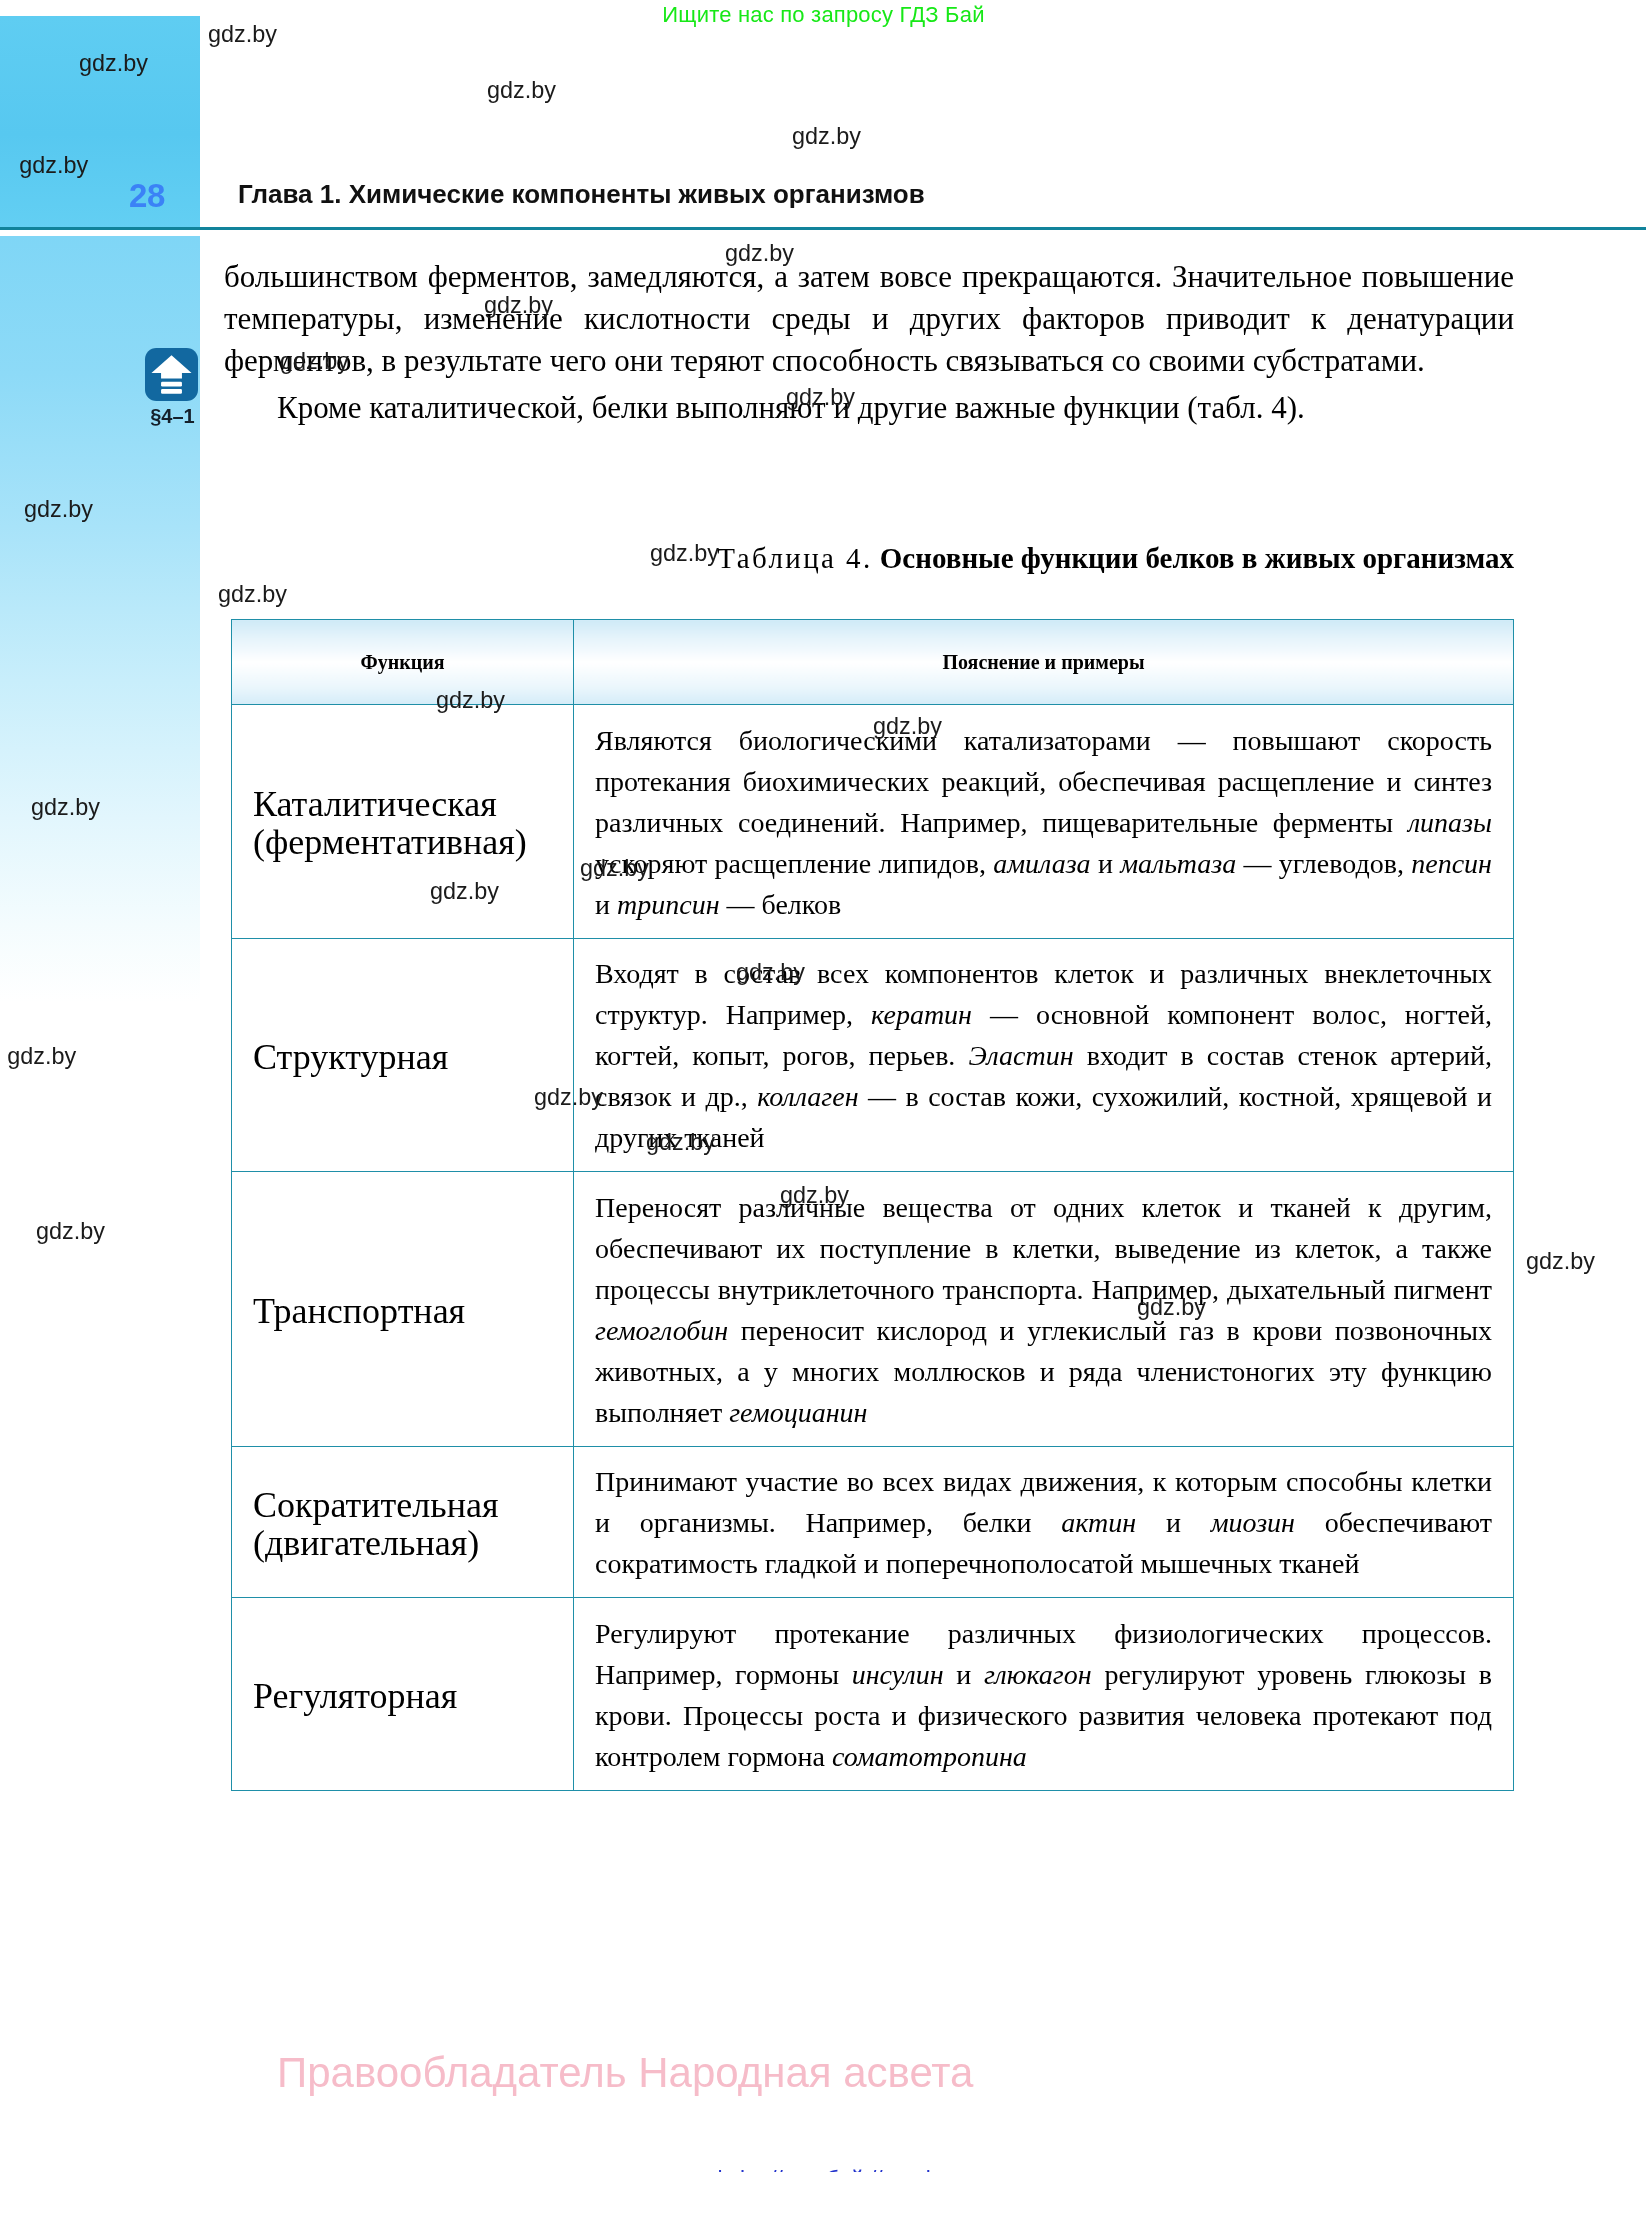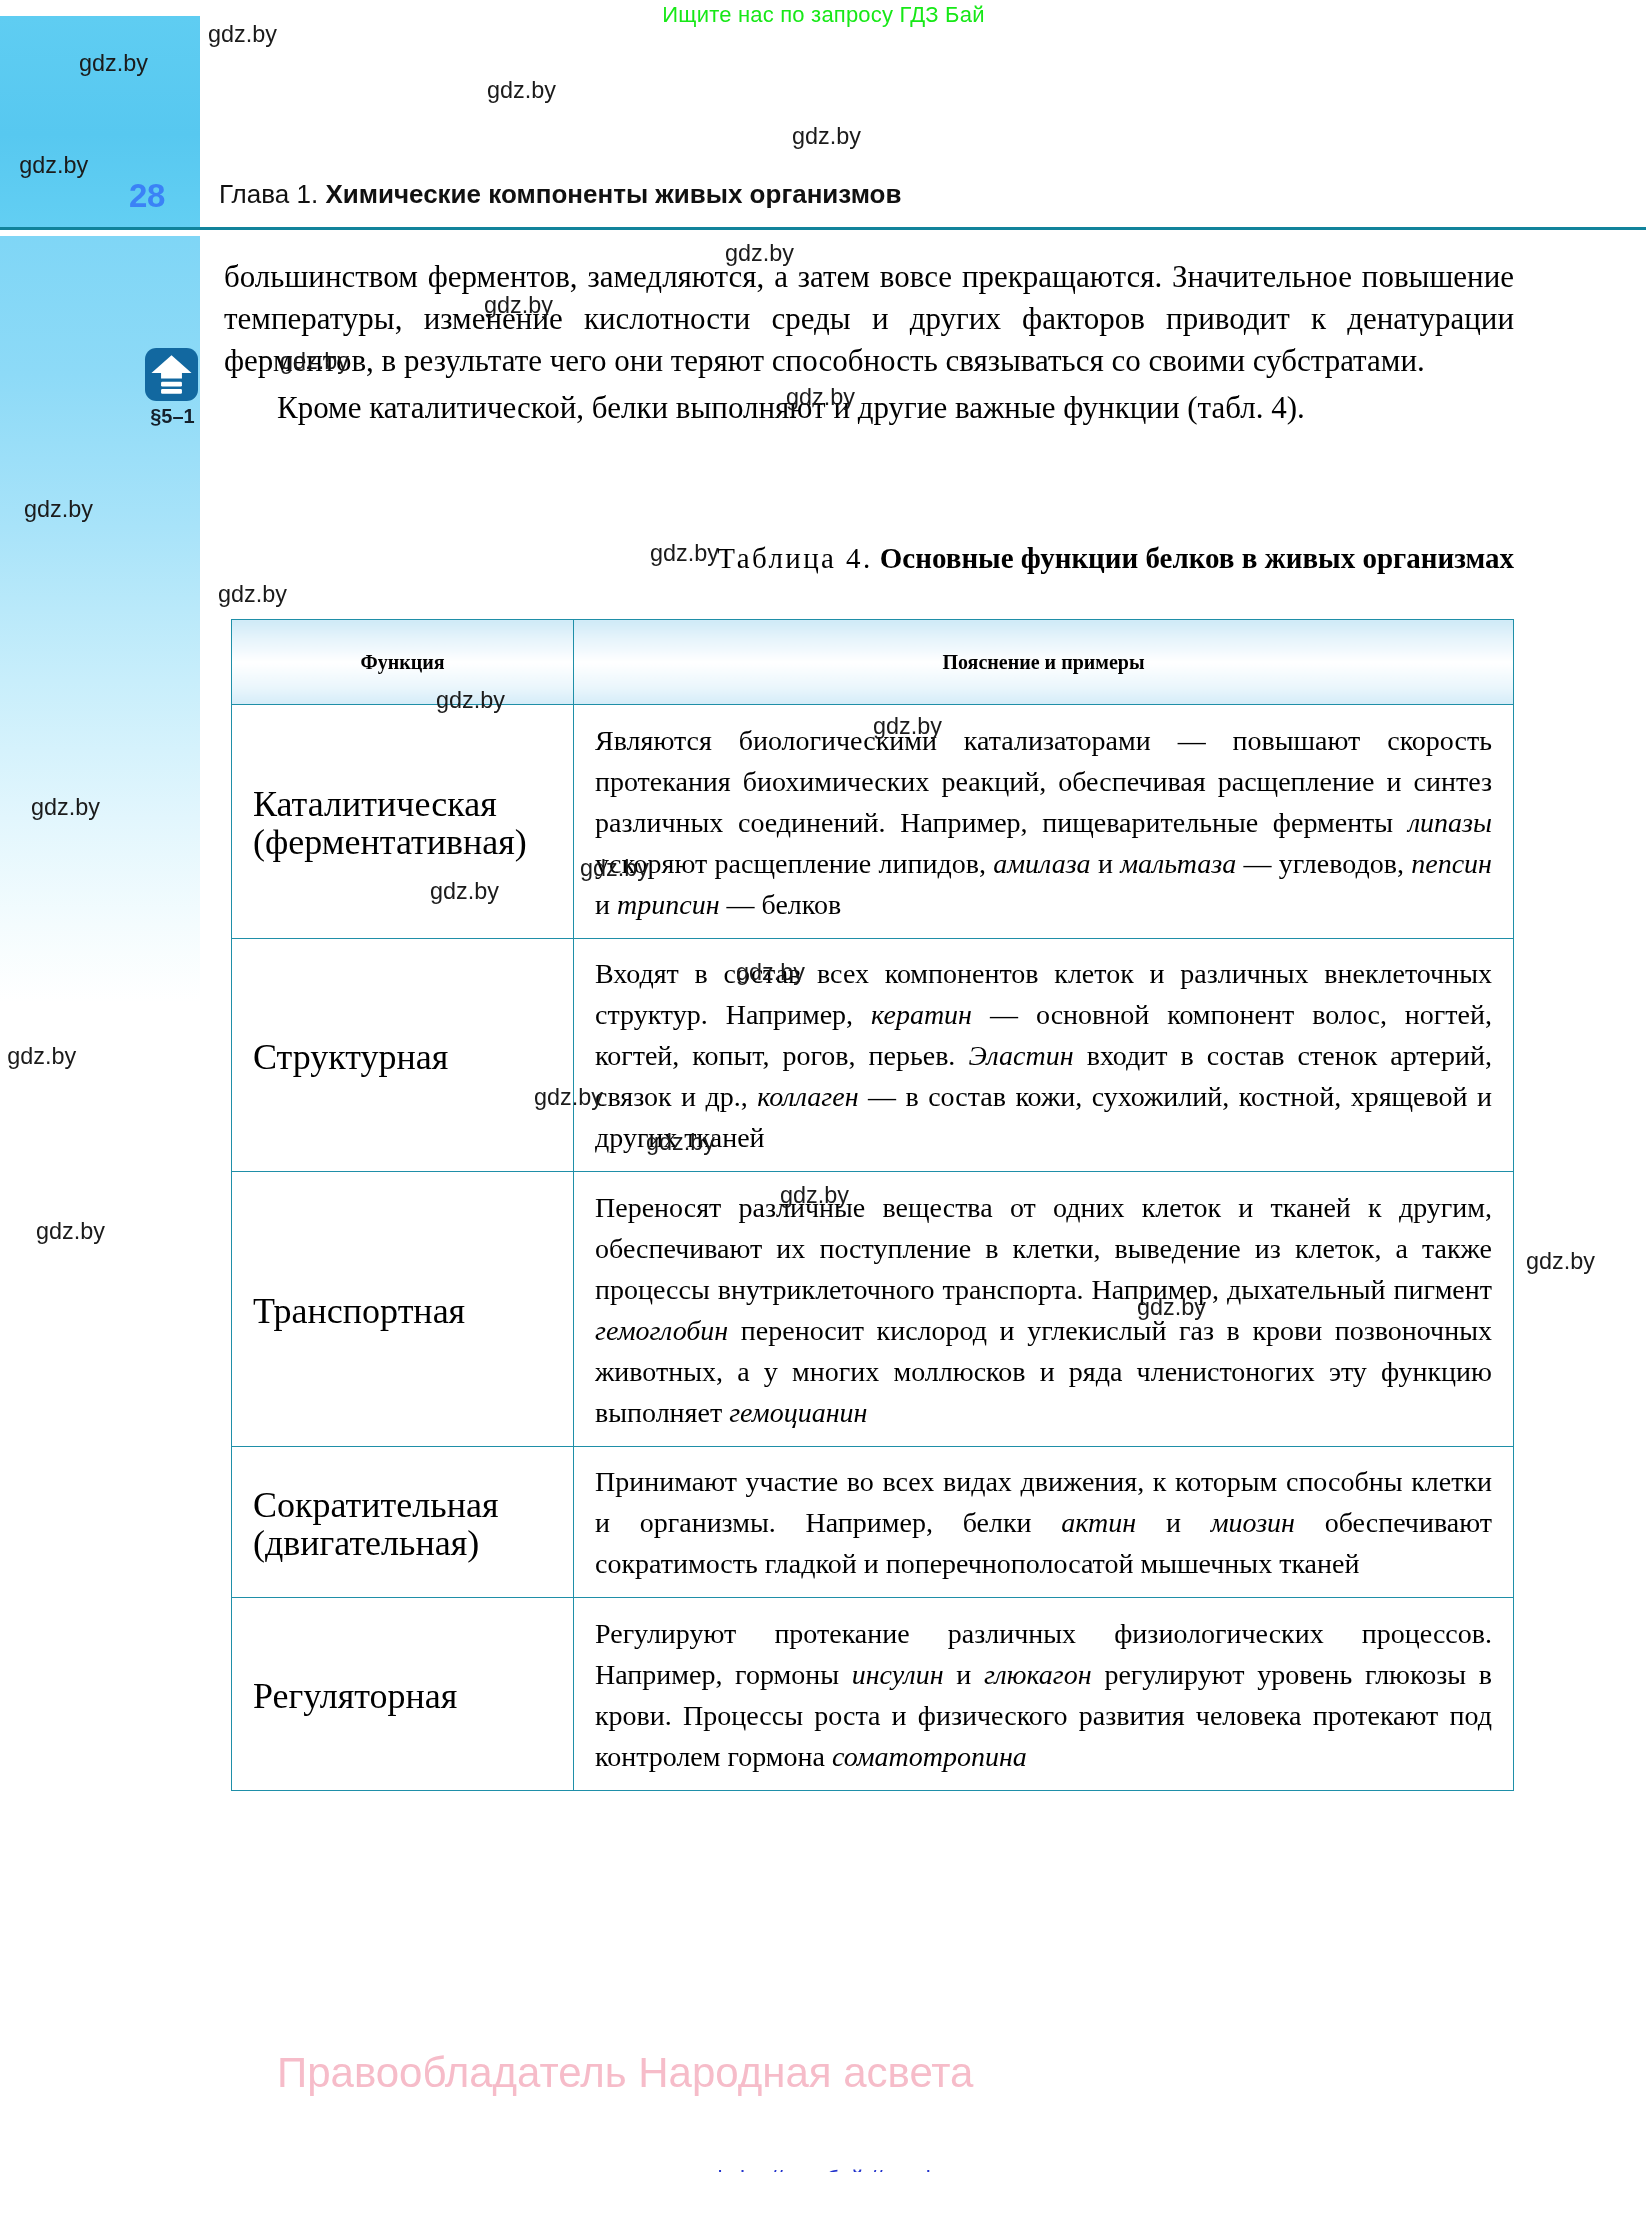--- a/index.html
+++ b/index.html
@@ -73,21 +73,21 @@
   }
   .chapter-line {
     position: absolute;
     left: 219px;
     top: 179px;
     font-family: "Liberation Sans", "DejaVu Sans", sans-serif;
     font-size: 26px;
     color: #111111;
     white-space: nowrap;
   }
-  .chapter-line .chapter-label { font-weight: 400; }
+  .chapter-line .chapter-label { font-weight: 700; margin-left: 19px; }
   .chapter-line .chapter-title { font-weight: 700; margin-top: 8px; }
 
   .head-rule {
     position: absolute;
     left: 0;
     top: 227px;
     width: 1647px;
     height: 3.2px;
     background: #11839b;
   }
@@ -231,21 +231,21 @@
   </div>
   <div class="head-rule"></div>
 
   <div class="section-icon">
     <svg width="53" height="53" viewBox="0 0 66 66" aria-hidden="true">
       <path d="M33 9 L58 31 L46 31 L46 38 L20 38 L20 31 L8 31 Z" fill="#ffffff"></path>
       <rect x="20" y="42" width="26" height="6" rx="1.5" fill="#ffffff"></rect>
       <rect x="20" y="51" width="26" height="6" rx="1.5" fill="#ffffff"></rect>
     </svg>
   </div>
-  <div class="section-icon-label">§5–1</div>
+  <div class="section-icon-label">§4–1</div>
 
   <div class="body-col">
     <p class="para">большинством ферментов, замедляются, а затем вовсе прекращаются. Зна­чительное повышение температуры, изменение кислотности среды и дру­гих факторов приводит к денатурации ферментов, в результате чего они теряют способность связываться со своими субстратами.</p>
     <p class="para indent">Кроме каталитической, белки выполняют и другие важные функции (табл. 4).</p>
   </div>
 
   <div class="table-caption">
     <span class="tc-word">Таблица 4.</span>
     <span class="tc-title">Основные функции белков в живых организмах</span>
   </div>

